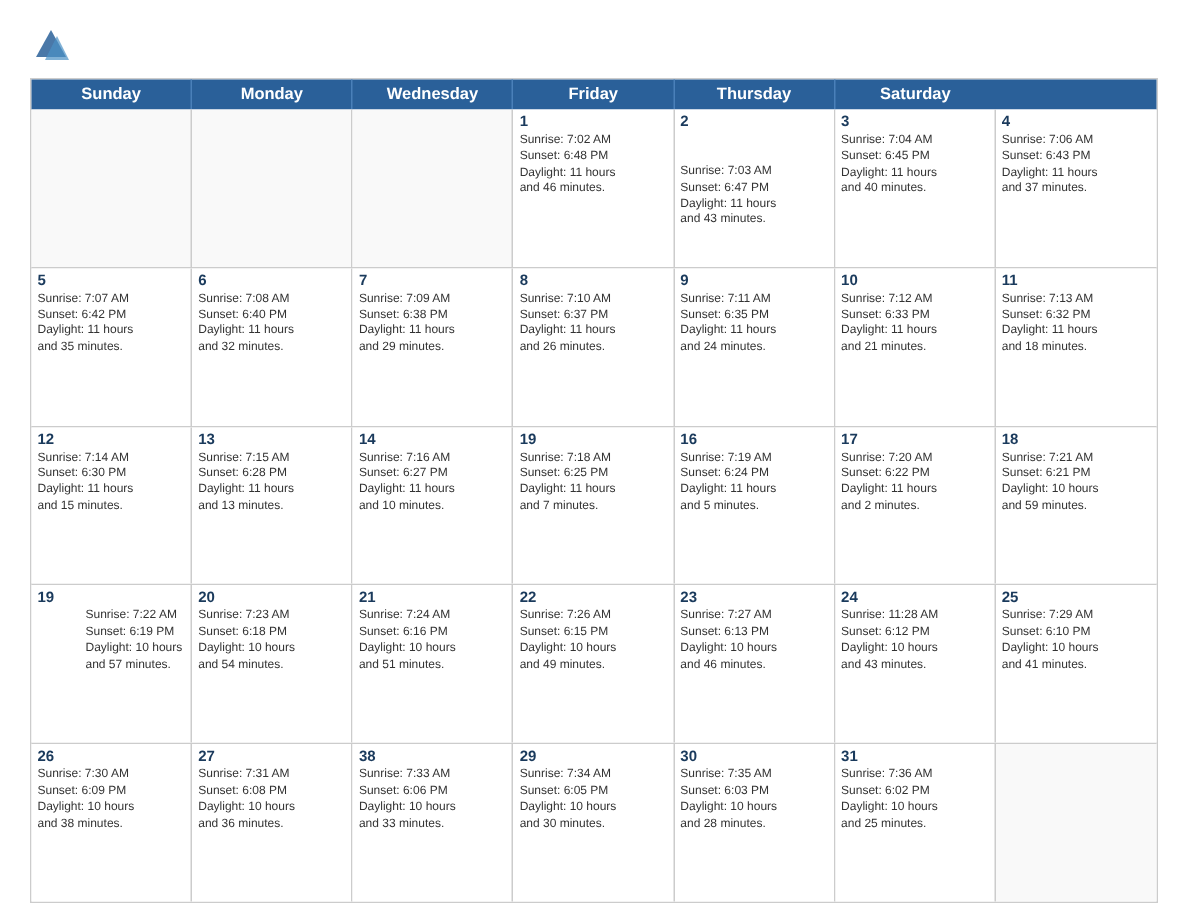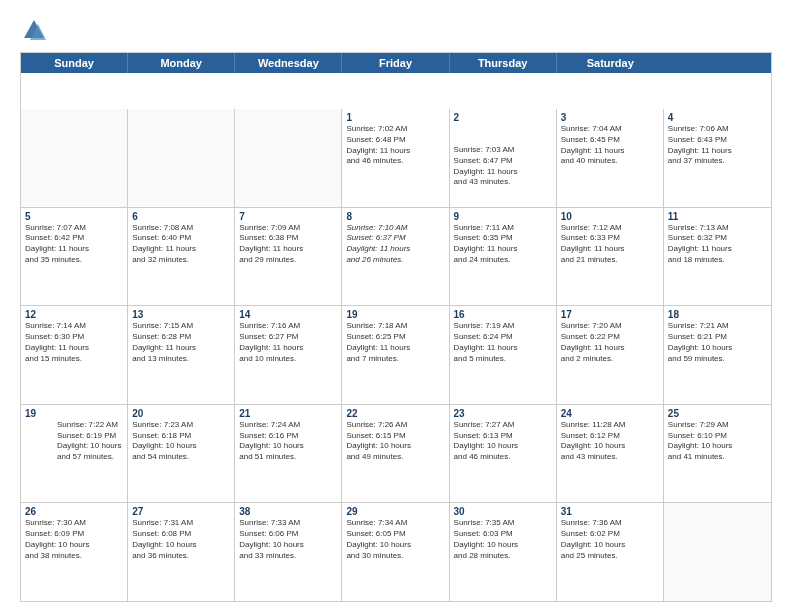--- a/index.html
+++ b/index.html
@@ -58,21 +58,20 @@
     }
     .title-location {
       font-size: 13px;
       color: #333;
     }
     .calendar {
       flex: 1;
       display: flex;
       flex-direction: column;
       border: 1px solid #ccc;
-      gap: 36px;
     }
     .cal-header-row {
       display: grid;
       grid-template-columns: repeat(7, 1fr);
       background: #2a6099;
     }
     .cal-header-cell {
       color: #fff;
       font-size: 11px;
       font-weight: bold;
@@ -198,21 +197,21 @@
           </div>
           <div class="cal-cell">
             <span class="day-num">7</span>
             <div class="day-info" style="white-space: pre-line;">Sunrise: 7:09 AM
 Sunset: 6:38 PM
 Daylight: 11 hours
 and 29 minutes.</div>
           </div>
           <div class="cal-cell">
             <span class="day-num">8</span>
-            <div class="day-info" style="white-space: pre-line; font-style: italic;">Sunrise: 7:10 AM
+            <div class="day-info" style="white-space: pre-line;">Sunrise: 7:10 AM
 Sunset: 6:37 PM
 Daylight: 11 hours
 and 26 minutes.</div>
           </div>
           <div class="cal-cell">
             <span class="day-num">9</span>
             <div class="day-info" style="white-space: pre-line;">Sunrise: 7:11 AM
 Sunset: 6:35 PM
 Daylight: 11 hours
 and 24 minutes.</div>

